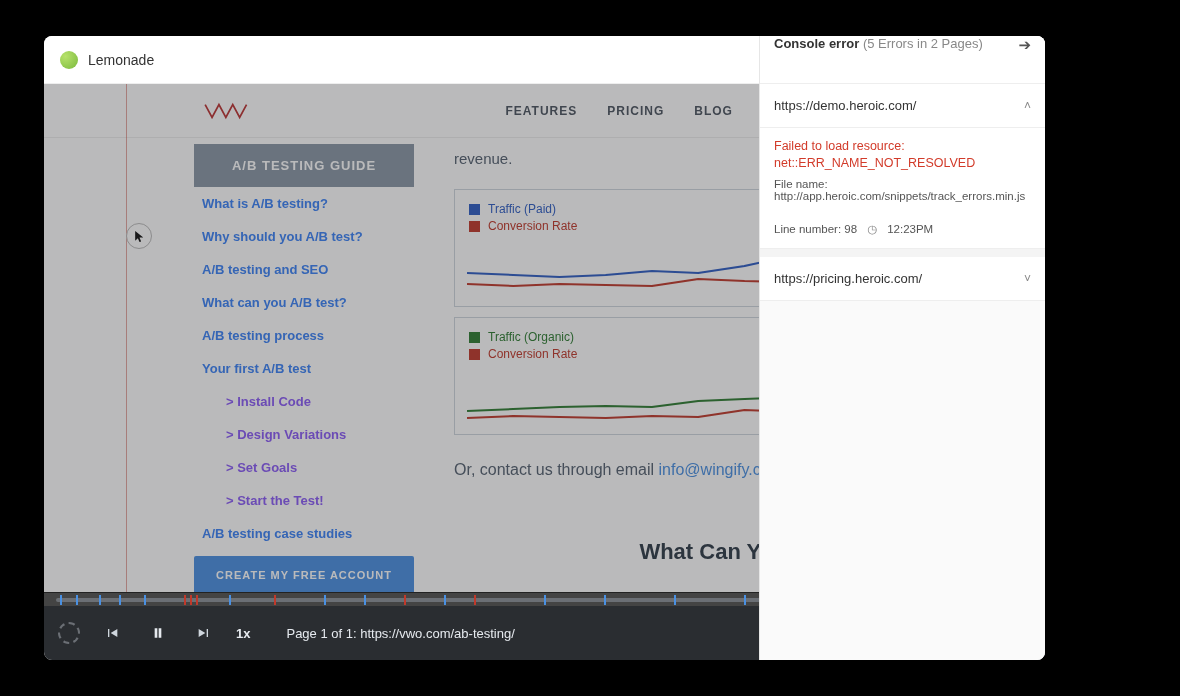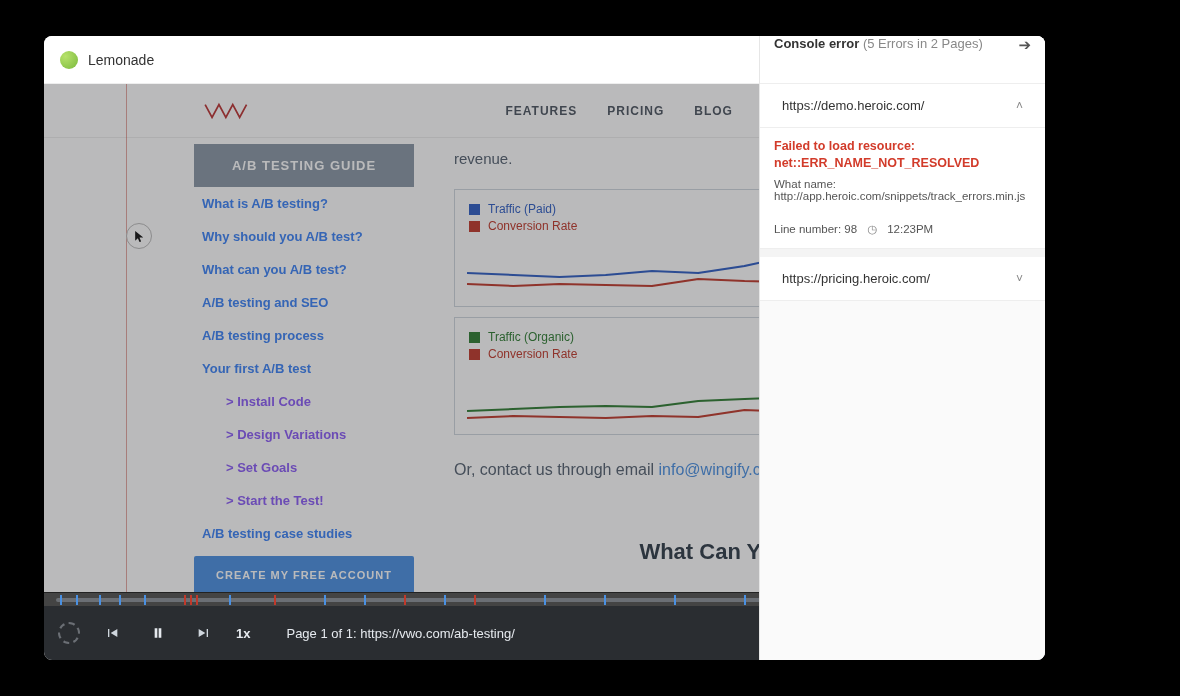--- a/index.html
+++ b/index.html
@@ -133,30 +133,30 @@
   .cp-head {
     height: 48px; display:flex; padding: 0 14px;
     border-bottom: 1px solid #eee;
     justify-content: space-between;
   }
   .cp-head .title { font-weight:700; font-size:13px; }
   .cp-head .sub { color:#888; font-weight:400; font-size:13px; }
   .cp-head .arrow { color:#555; font-size:15px; }
   .cp-url-row {
     display:flex; align-items:flex-end; justify-content:space-between;
-    padding: 14px 22px; border-bottom: 1px solid #eee; font-size:13px; color:#333;
+    padding: 14px 14px; border-bottom: 1px solid #eee; font-size:13px; color:#333;
     background:#fff;
   }
   .cp-url-row .chev { color:#888; font-size:12px; }
   .cp-error {
     padding: 10px 14px 12px 14px;
     border-bottom: 1px solid #eee;
     background:#fff;
   }
-  .cp-error .msg { color:#d23b2a; font-size:12.5px; line-height:1.35; font-weight:700; }
+  .cp-error .msg { color:#d23b2a; font-size:12.5px; line-height:1.35; font-weight:400; }
   .cp-error .meta { font-size:11.5px; color:#555; margin-top:6px; }
   .cp-error .meta2 { font-size:11.5px; color:#555; margin-top:20px; display:flex; align-items:center; gap:10px; }
   .cp-error .clock { color:#888; }
   .cp-rest { flex:1; background:#fafafa; }
 
   
   .playbar-wrap {
     position:absolute; left:0; right:0; bottom:0; height: 68px;
     z-index: 30;
   }
@@ -231,22 +231,22 @@
         <a>BLOG</a>
         <a class="dd">RESOURCES</a>
         <span class="req-demo">REQUEST DEMO</span>
       </div>
 
       <div class="layout">
         <div class="sidebar">
           <div class="guide-header">A/B TESTING GUIDE</div>
           <div class="item">What is A/B testing?</div>
           <div class="item">Why should you A/B test?</div>
+          <div class="item">A/B testing and SEO</div>
           <div class="item">What can you A/B test?</div>
-          <div class="item">A/B testing and SEO</div>
           <div class="item">A/B testing process</div>
           <div class="item">Your first A/B test</div>
           <div class="item sub">&gt; Install Code</div>
           <div class="item sub">&gt; Design Variations</div>
           <div class="item sub">&gt; Set Goals</div>
           <div class="item sub">&gt; Start the Test!</div>
           <div class="item">A/B testing case studies</div>
           <div class="create-btn">CREATE MY FREE ACCOUNT</div>
 
         </div>
@@ -375,21 +375,21 @@
     </div>
 
     <div class="cp-url-row">
       <span>https://demo.heroic.com/</span>
       <span class="chev">˄</span>
     </div>
 
     <div class="cp-error">
       <div class="msg">Failed to load resource: net::ERR_NAME_NOT_RESOLVED</div>
       <div class="meta">
-        <span>What name: </span><span>http://app.heroic.com/snippets/track_errors.min.js</span>
+        <span>File name: </span><span>http://app.heroic.com/snippets/track_errors.min.js</span>
       </div>
       <div class="meta2">
         <span><span>Line number: </span><span>98</span></span>
         <span class="clock">◷</span>
         <span>12:23PM</span>
       </div>
     </div>
 
     <div class="cp-url-row" style="border-top:8px solid #f4f4f4">
       <span>https://pricing.heroic.com/</span>

